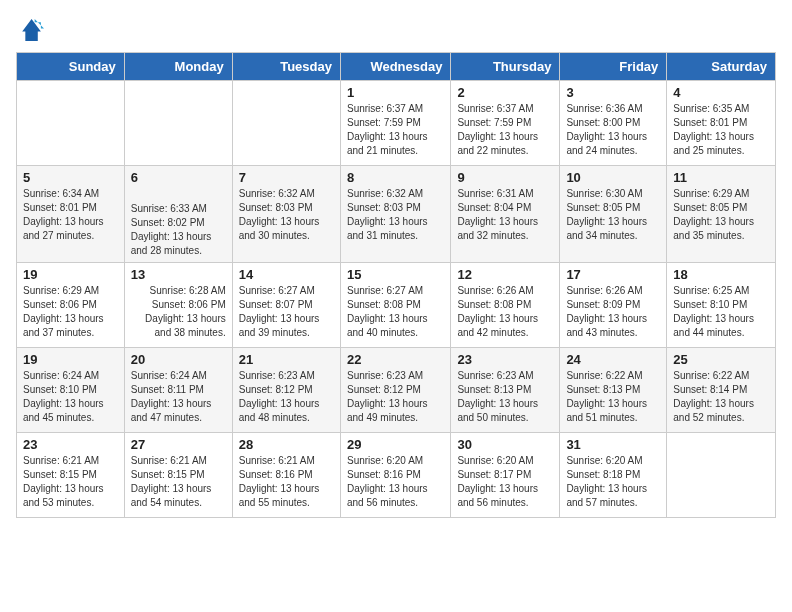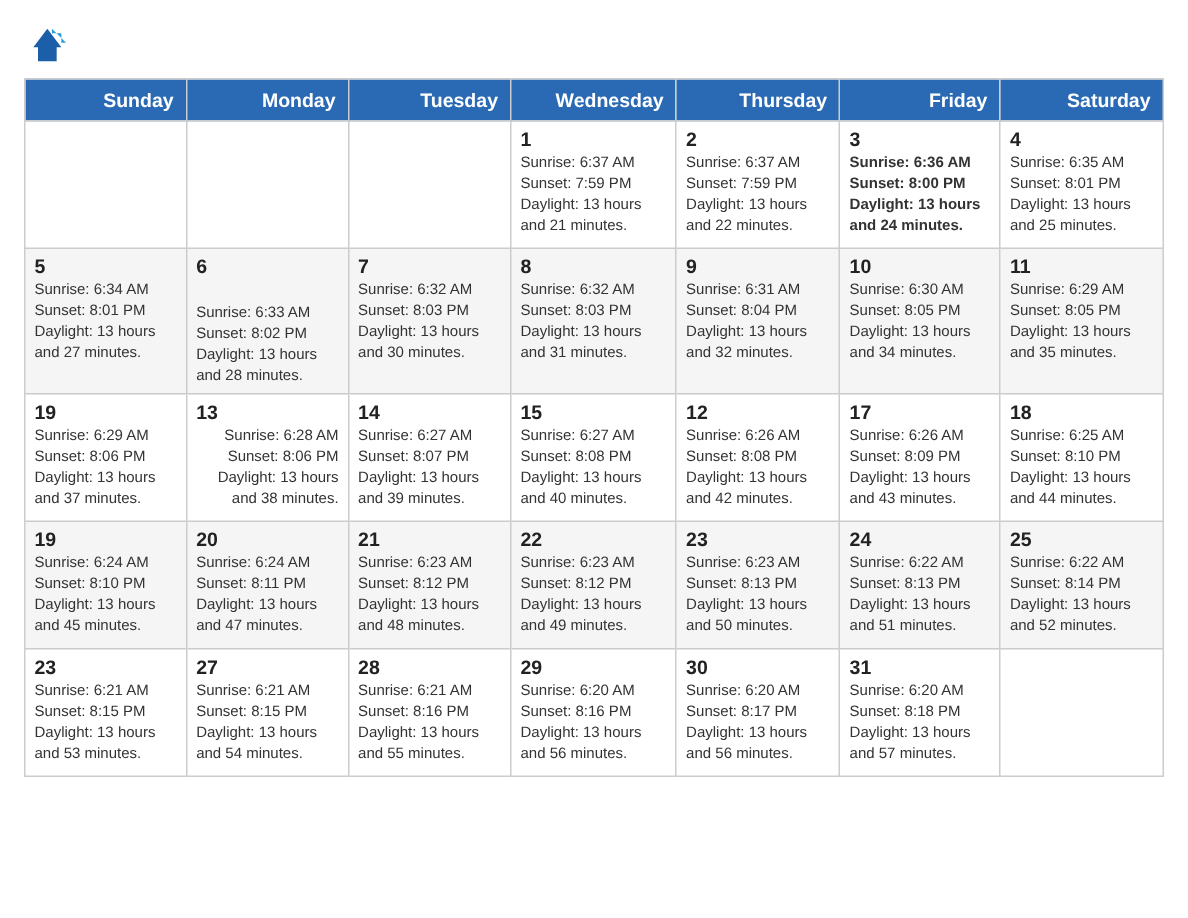--- a/index.html
+++ b/index.html
@@ -132,21 +132,21 @@
         </td>
         <td>
           <div class="day-number">2</div>
           <div class="day-info" style="white-space: pre-line;">Sunrise: 6:37 AM
 Sunset: 7:59 PM
 Daylight: 13 hours
 and 22 minutes.</div>
         </td>
         <td>
           <div class="day-number">3</div>
-          <div class="day-info" style="white-space: pre-line; font-weight: bold;">Sunrise: 6:36 AM
+          <div class="day-info" style="white-space: pre-line;">Sunrise: 6:36 AM
 Sunset: 8:00 PM
 Daylight: 13 hours
 and 24 minutes.</div>
         </td>
         <td>
           <div class="day-number">4</div>
           <div class="day-info" style="white-space: pre-line;">Sunrise: 6:35 AM
 Sunset: 8:01 PM
 Daylight: 13 hours
 and 25 minutes.</div>

